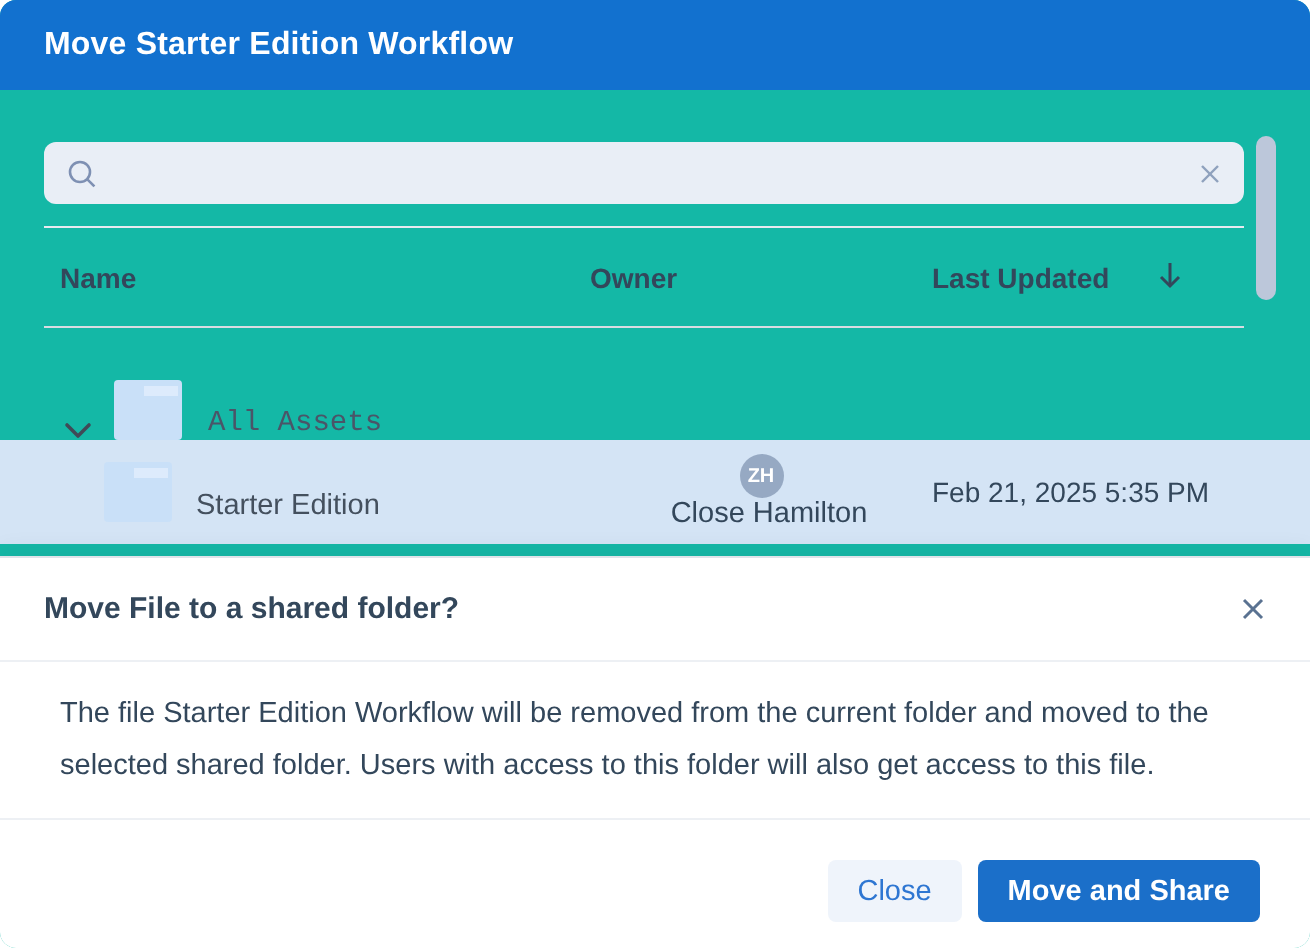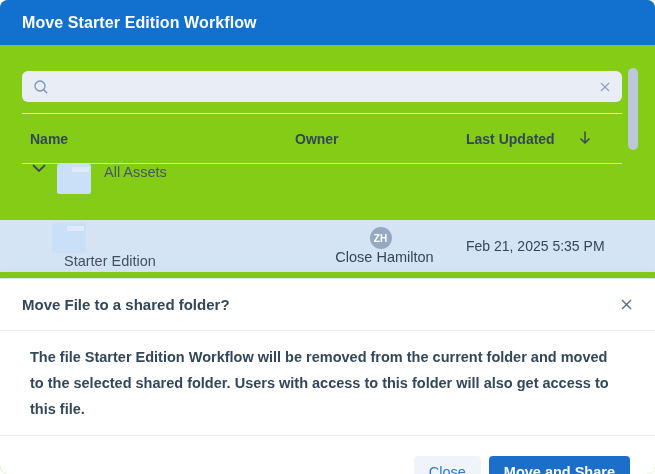--- a/index.html
+++ b/index.html
@@ -3,21 +3,21 @@
 <meta charset="utf-8">
 <style>
   * { box-sizing: border-box; margin: 0; padding: 0; }
   html, body { width: 655px; height: 474px; }
   body {
     font-family: "Liberation Sans", sans-serif;
     background: #fff;
     position: relative;
     overflow: hidden;
   }
-  .dialog { position: absolute; inset: 0; background: #84cc16; border-radius: 8px; overflow: hidden; }
+  .dialog { position: absolute; inset: 0; background: #14b8a6; border-radius: 8px; overflow: hidden; }
 
   
   .dlg-header {
     height: 45px; background: #1271cf;
     display: flex; align-items: center; padding: 0 22px;
   }
   .dlg-title { color: #ffffff; font-weight: bold; font-size: 16px; letter-spacing: 0.1px; }
 
   
   .search-wrap {
@@ -39,41 +39,41 @@
   
   .thead {
     display: grid; grid-template-columns: 273px 171px 1fr;
     padding: 0 33px 0 22px; height: 49px; align-items: center;
     color: #33475b; font-size: 14px; font-weight: bold;
   }
   .th-name { padding-left: 8px; }
   .th-updated { display: flex; align-items: center; gap: 23px; }
 
   .row-parent {
-    height: 56px; display: flex; align-items: flex-start; padding-left: 32px;
-    color: #4a5568; font-size: 14.5px; cursor: pointer;
+    height: 56px; display: flex; align-items: flex-end; padding-left: 32px;
+    color: #4a5568; font-size: 14.5px; cursor: pointer; font-family: Liberation Mono, monospace;
   }
   .chevron { margin-right: 11px; display: flex; }
   .folder {
     width: 34px; height: 30px; background: #c9e0f8; border-radius: 2px;
     position: relative; flex: 0 0 auto;
   }
   .folder::after {
     content: ''; position: absolute; top: 3px; right: 2px;
     width: 17px; height: 5px; background: #ddebfc;
   }
   .row-parent .label { margin-left: 13px; }
 
   .row-selected {
     height: 52px; background: #d4e4f5;
     display: grid; grid-template-columns: 273px 171px 1fr;
     padding: 0 33px 0 22px; align-items: center; cursor: pointer;
     color: #33475b; font-size: 14.5px;
   }
-  .cell-name { display: flex; align-items: flex-start; padding-left: 30px; flex-direction: column; }
+  .cell-name { display: flex; align-items: flex-end; padding-left: 30px; }
   .cell-name .label { margin-left: 12px; color: #44505e; }
   .cell-owner { display: flex; align-items: center; flex-direction: column; }
   .avatar {
     width: 22px; height: 22px; border-radius: 50%; background: #96a9c3;
     color: #fff; font-size: 10px; font-weight: bold;
     display: flex; align-items: center; justify-content: center; flex: 0 0 auto;
   }
   .owner-name { margin-left: 8px; }
   .cell-updated { font-size: 14px; }
 
@@ -91,21 +91,21 @@
   }
   .confirm-header {
     height: 51px; display: flex; align-items: center; padding: 0 22px; gap: 19px;
   }
   .confirm-title { font-weight: bold; font-size: 15px; color: #33475b; }
   .confirm-close { margin-left: auto; }
   .confirm-body {
     padding: 13px 35px 13px 30px;
     color: #33475b; font-size: 14.5px; line-height: 26px;
   }
-  .confirm-body .msg { max-width: 580px; display: block; font-weight: bold; }
+  .confirm-body .msg { max-width: 580px; display: block; }
   .confirm-footer {
     display: flex; justify-content: flex-end; gap: 8px; padding: 20px 25px 0 16px;
   }
   .btn {
     height: 31px; border-radius: 4px; border: none; cursor: pointer;
     font-family: "Liberation Sans", sans-serif; font-size: 14.5px;
     display: flex; align-items: center; padding: 0 15px;
   }
   .btn-close { background: #eff4fb; color: #2e76d2; }
   .btn-primary { background: #1b6fc9; color: #ffffff; font-weight: bold; }

